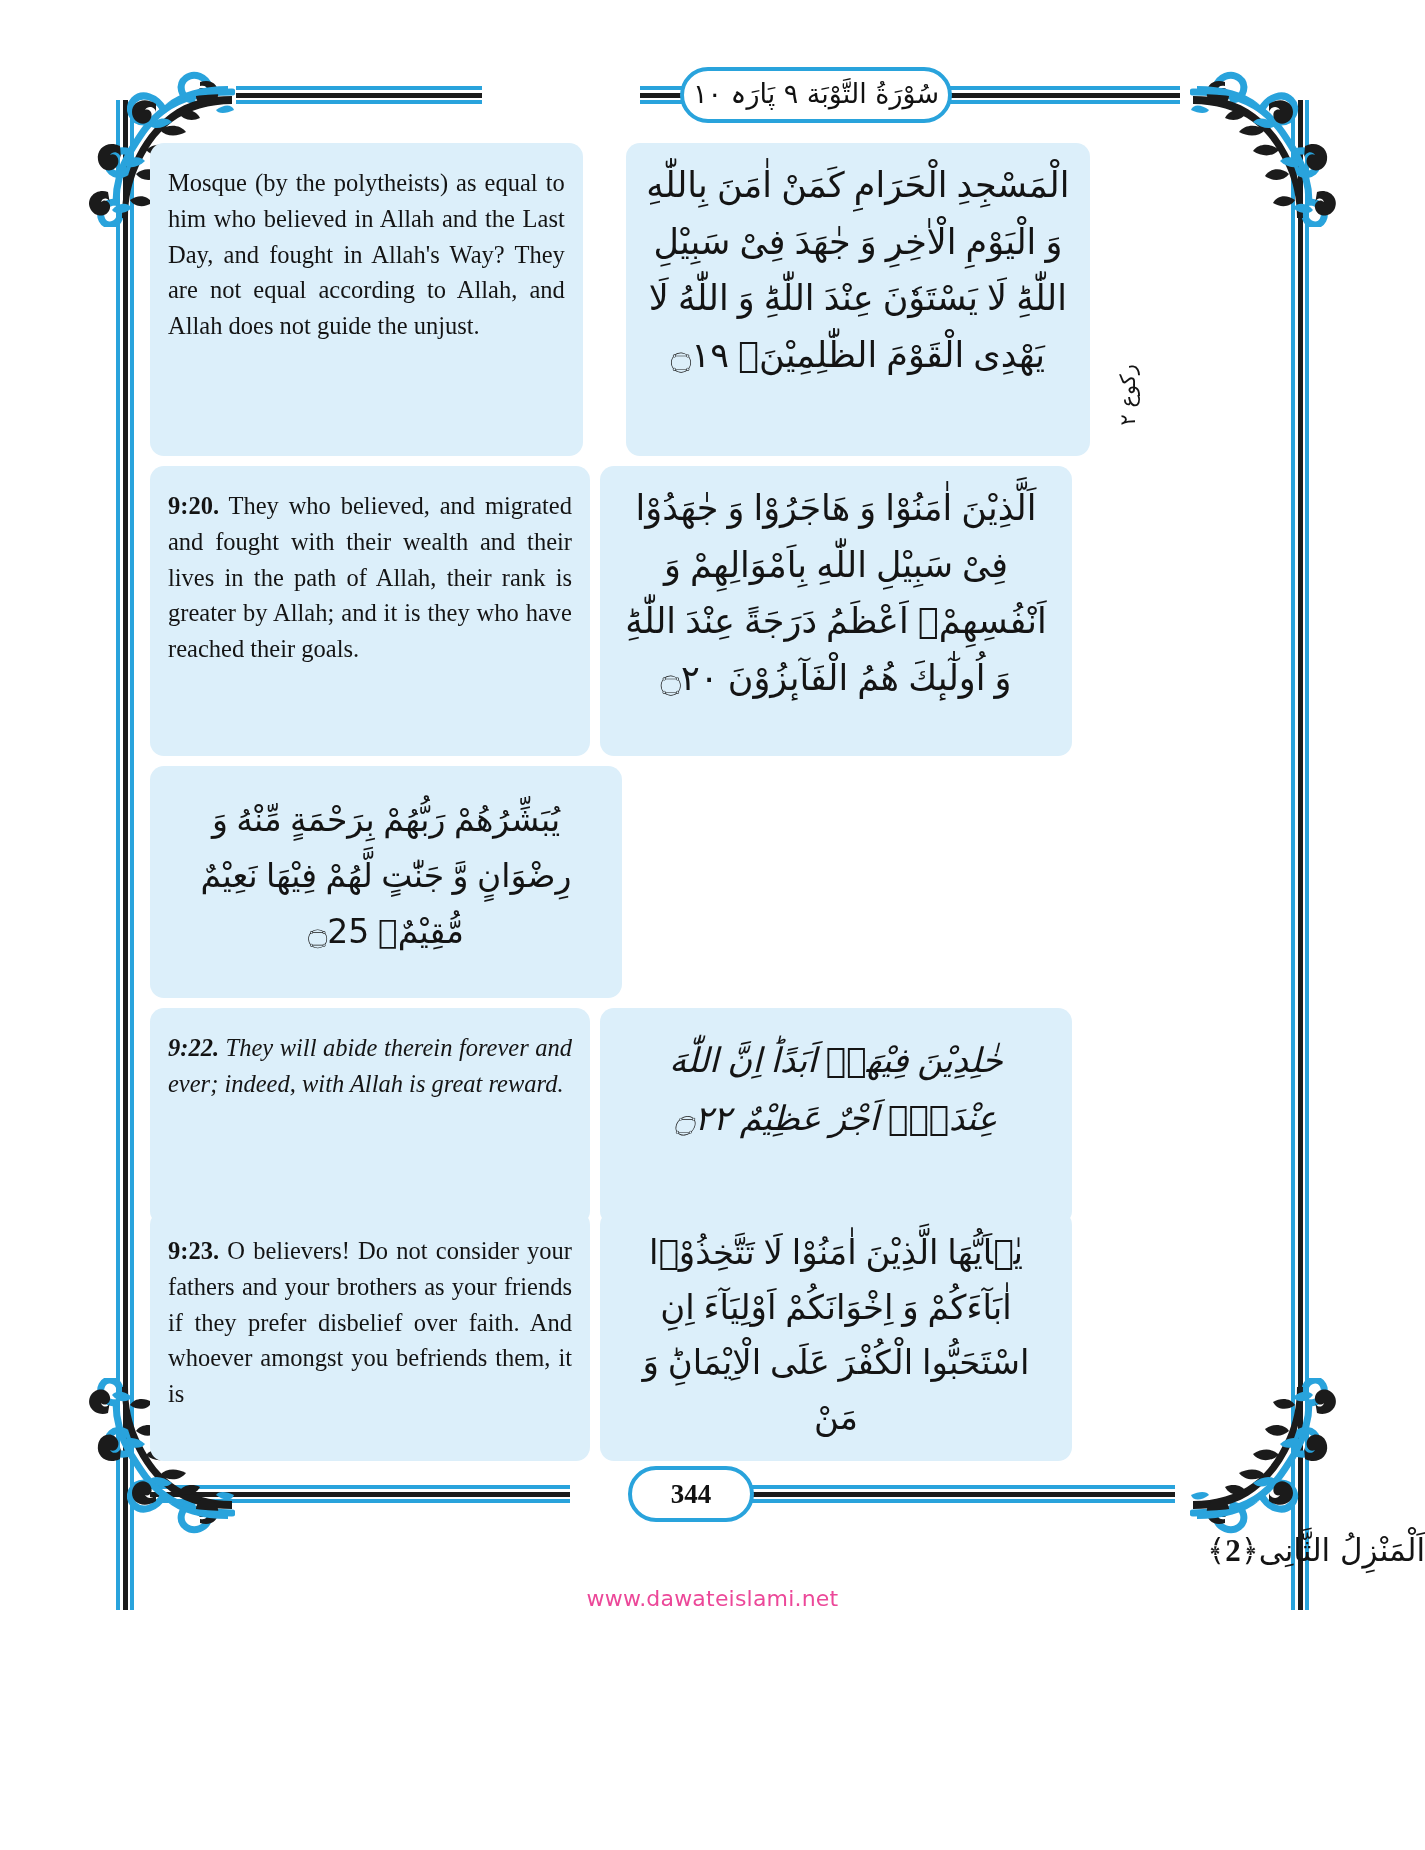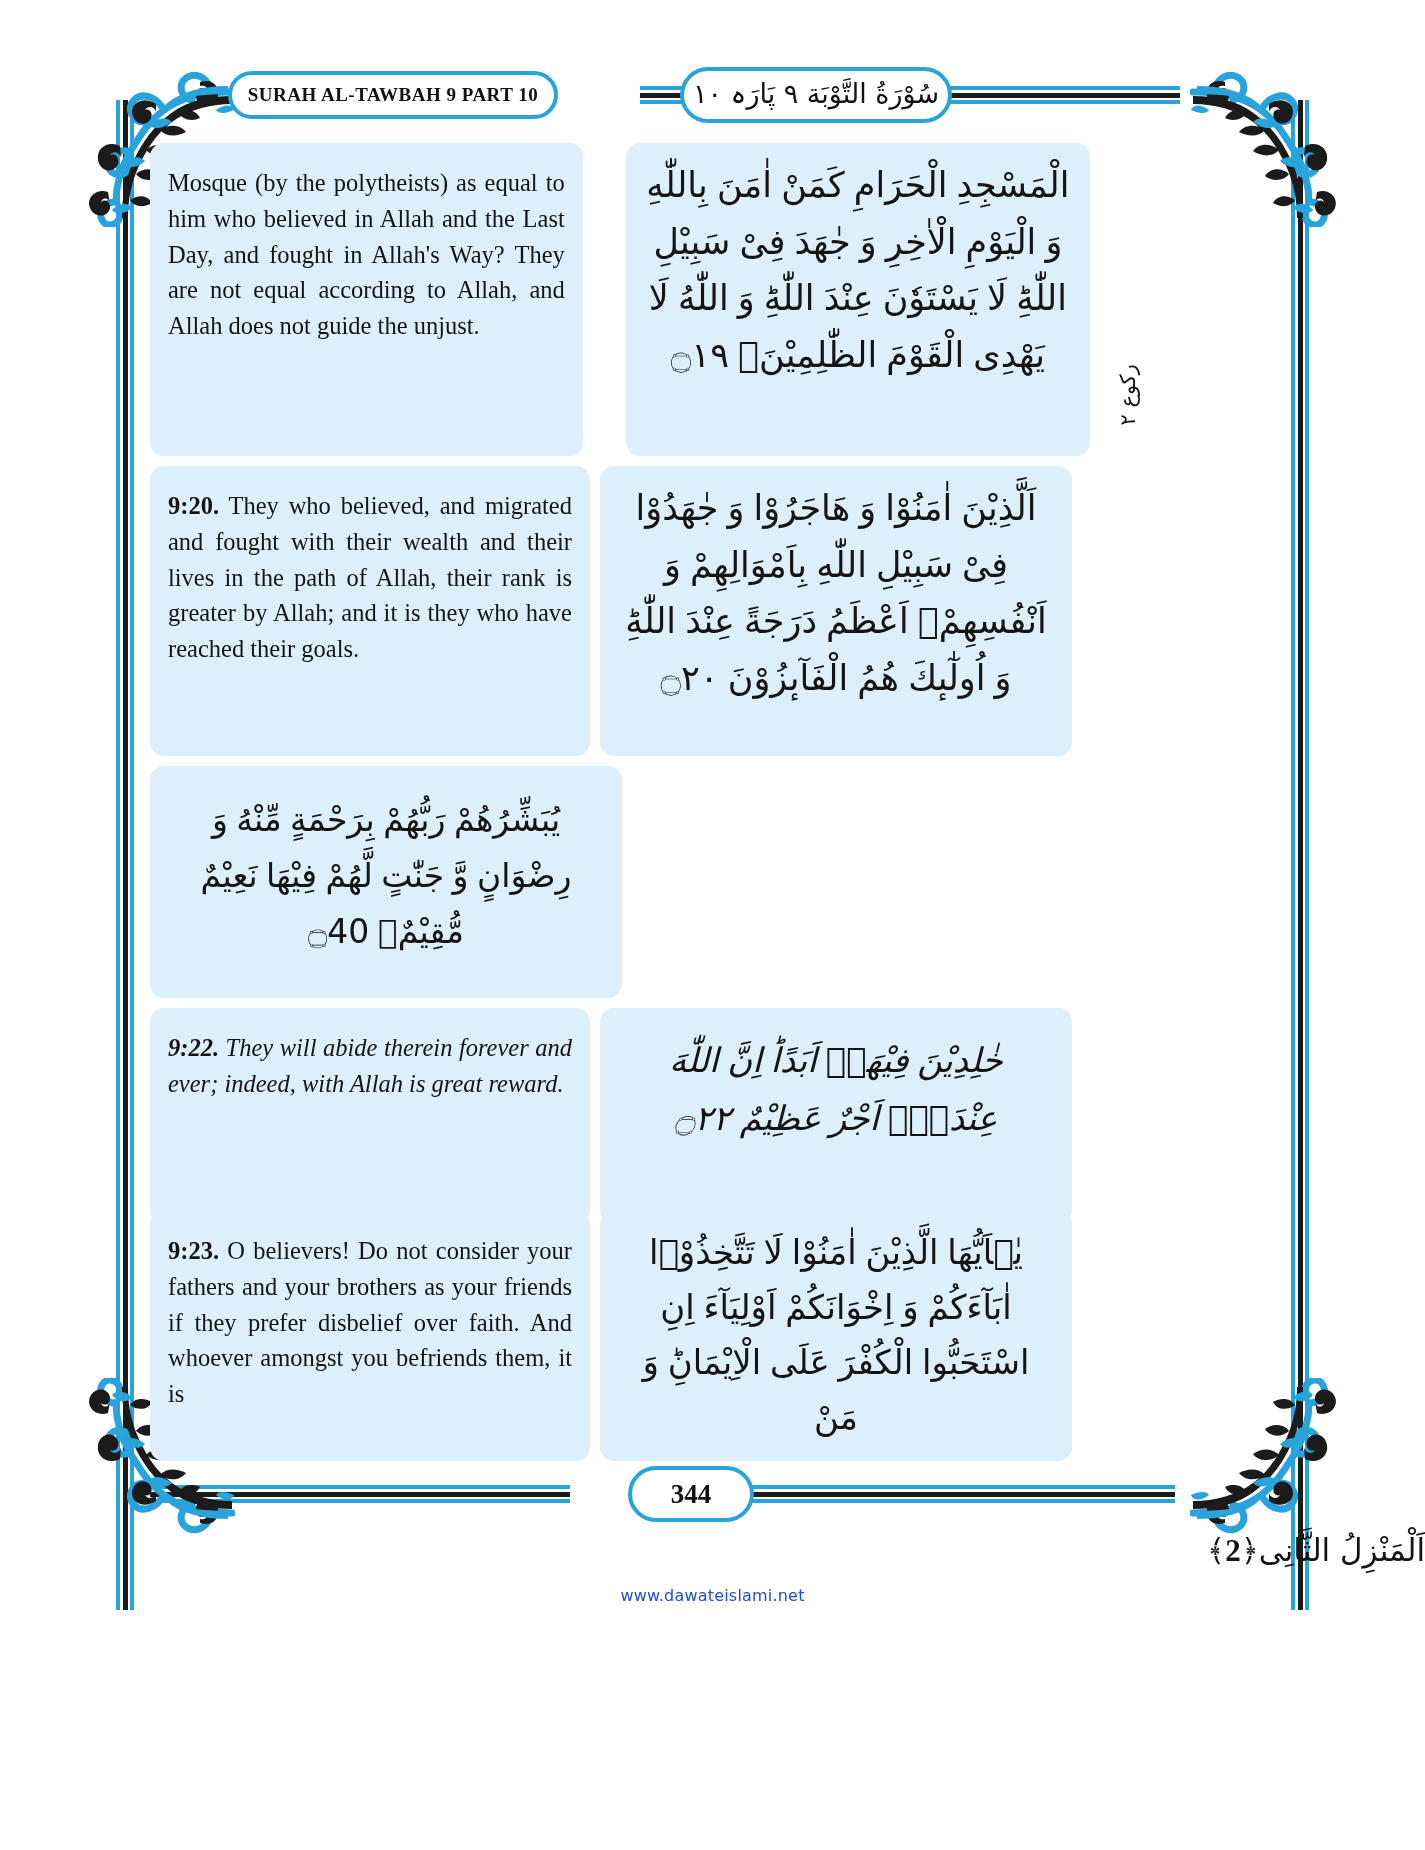--- a/index.html
+++ b/index.html
@@ -222,22 +222,22 @@
   #footer-ar .manzil-num {
     font-family: "Liberation Serif", serif;
     font-weight: 700;
   }
   #footer-url {
     position: absolute;
     left: 0; right: 0;
     top: 1586px;
     text-align: center;
     font-family: "DejaVu Sans", sans-serif;
-    font-size: 16px;
-    color: #1d4ed8;
+    font-size: 22px;
+    color: #ec4899;
     letter-spacing: 0.2px;
   }
 </style>
 </head>
 <body>
 
 <div id="page">
 
   <div class="side-rule" id="rule-left">
     <div class="b1"></div>
@@ -393,23 +393,20 @@
       <g fill="#29A3DC">
         <path d="M168 34 C142 34 120 40 106 52 C118 46 140 42 168 42 Z"></path>
         <path d="M156 58 C164 52 172 52 174 58 C166 62 158 62 156 58 Z"></path>
         <path d="M90 74 C96 66 106 64 112 70 C104 76 95 78 90 74 Z"></path>
         <path d="M64 112 C70 104 80 103 85 109 C78 116 68 117 64 112 Z"></path>
         <path d="M52 158 C58 150 68 150 72 156 C65 162 56 163 52 158 Z"></path>
       </g>
     </svg>
   </div>
 
-  <div class="pill" id="pill-en">
-    <span class="ptext">SURAH AL-TAWBAH 9 PART 10</span>
-  </div>
   <div class="pill" id="pill-ar">
     <span class="ptext-ar">سُوْرَةُ التَّوْبَة ۹ پَارَہ ۱۰</span>
   </div>
 
   <div id="margin-note">
     <span class="vtext">رکوع ۲</span>
   </div>
 
   <div id="content">
 
@@ -431,21 +428,21 @@
           <span>They who believed, and migrated and fought with their wealth and their lives in the path of Allah, their rank is greater  by Allah; and it is they who have reached their goals.</span>
         </div>
       </div>
       <div class="cell cell-ar">
         <div class="ar-text">اَلَّذِیْنَ اٰمَنُوْا وَ هَاجَرُوْا وَ جٰهَدُوْا فِیْ سَبِیْلِ اللّٰهِ بِاَمْوَالِهِمْ وَ اَنْفُسِهِمْۙ اَعْظَمُ دَرَجَةً عِنْدَ اللّٰهِؕ وَ اُولٰٓىٕكَ هُمُ الْفَآىٕزُوْنَ ۝۲۰</div>
       </div>
     </div>
 
     <div class="row" id="row-3">
       <div class="cell cell-ar">
-        <div class="ar-text">یُبَشِّرُهُمْ رَبُّهُمْ بِرَحْمَةٍ مِّنْهُ وَ رِضْوَانٍ وَّ جَنّٰتٍ لَّهُمْ فِیْهَا نَعِیْمٌ مُّقِیْمٌۙ ۝40</div>
+        <div class="ar-text">یُبَشِّرُهُمْ رَبُّهُمْ بِرَحْمَةٍ مِّنْهُ وَ رِضْوَانٍ وَّ جَنّٰتٍ لَّهُمْ فِیْهَا نَعِیْمٌ مُّقِیْمٌۙ ۝25</div>
       </div>
     </div>
 
     <div class="row" id="row-4">
       <div class="cell cell-en">
         <div class="en-text">
           <span class="vnum">9:22.</span>
           <span>They will abide therein forever and ever; indeed, with Allah is great reward.</span>
         </div>
       </div>

